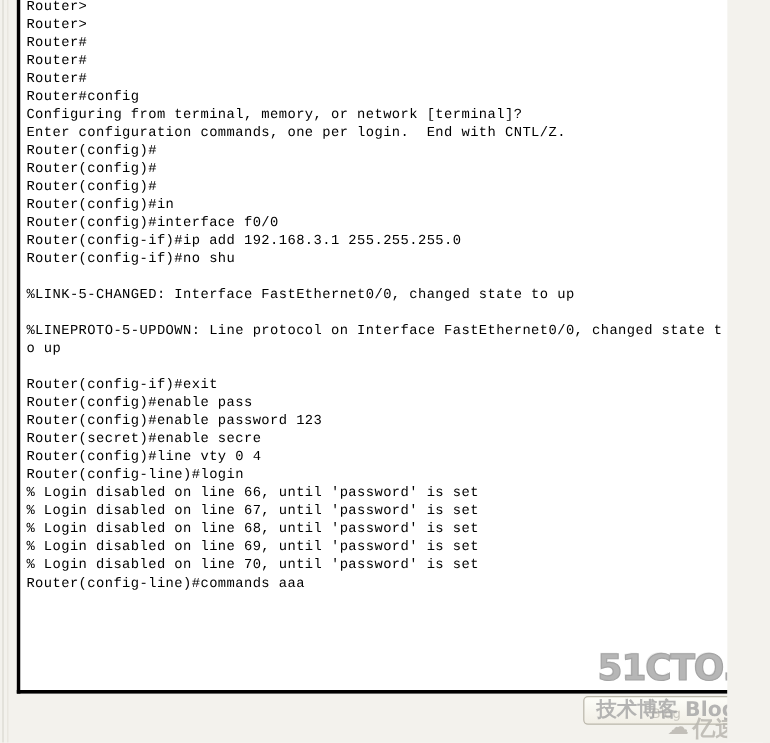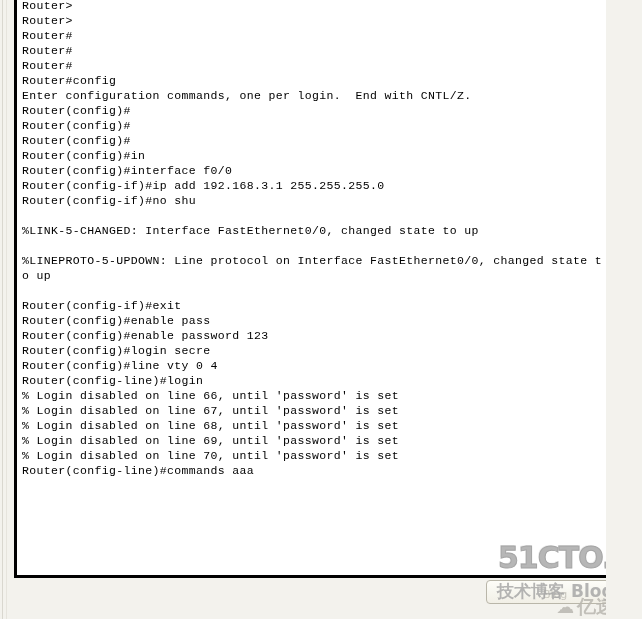--- a/index.html
+++ b/index.html
@@ -214,38 +214,39 @@
 
   <div id="console-window">
 
     <div id="console-output">
       <div class="term-line">Router&gt;</div>
       <div class="term-line">Router&gt;</div>
       <div class="term-line">Router#</div>
       <div class="term-line">Router#</div>
       <div class="term-line">Router#</div>
       <div class="term-line">Router#config</div>
+      <div class="term-line">Configuring from terminal, memory, or network [terminal]?</div>
       <div class="term-line">Enter configuration commands, one per login.  End with CNTL/Z.</div>
       <div class="term-line">Router(config)#</div>
       <div class="term-line">Router(config)#</div>
       <div class="term-line">Router(config)#</div>
       <div class="term-line">Router(config)#in</div>
       <div class="term-line">Router(config)#interface f0/0</div>
       <div class="term-line">Router(config-if)#ip add 192.168.3.1 255.255.255.0</div>
       <div class="term-line">Router(config-if)#no shu</div>
       <div class="term-line blank"></div>
       <div class="term-line">%LINK-5-CHANGED: Interface FastEthernet0/0, changed state to up</div>
       <div class="term-line blank"></div>
       <div class="term-line">%LINEPROTO-5-UPDOWN: Line protocol on Interface FastEthernet0/0, changed state t</div>
       <div class="term-line">o up</div>
       <div class="term-line blank"></div>
       <div class="term-line">Router(config-if)#exit</div>
       <div class="term-line">Router(config)#enable pass</div>
       <div class="term-line">Router(config)#enable password 123</div>
-      <div class="term-line">Router(config)#login secre</div>
+      <div class="term-line">Router(secret)#enable secre</div>
       <div class="term-line">Router(config)#line vty 0 4</div>
       <div class="term-line">Router(config-line)#login</div>
       <div class="term-line">% Login disabled on line 66, until 'password' is set</div>
       <div class="term-line">% Login disabled on line 67, until 'password' is set</div>
       <div class="term-line">% Login disabled on line 68, until 'password' is set</div>
       <div class="term-line">% Login disabled on line 69, until 'password' is set</div>
       <div class="term-line">% Login disabled on line 70, until 'password' is set</div>
       <div class="term-line">Router(config-line)#commands aaa</div>
     </div>
 

